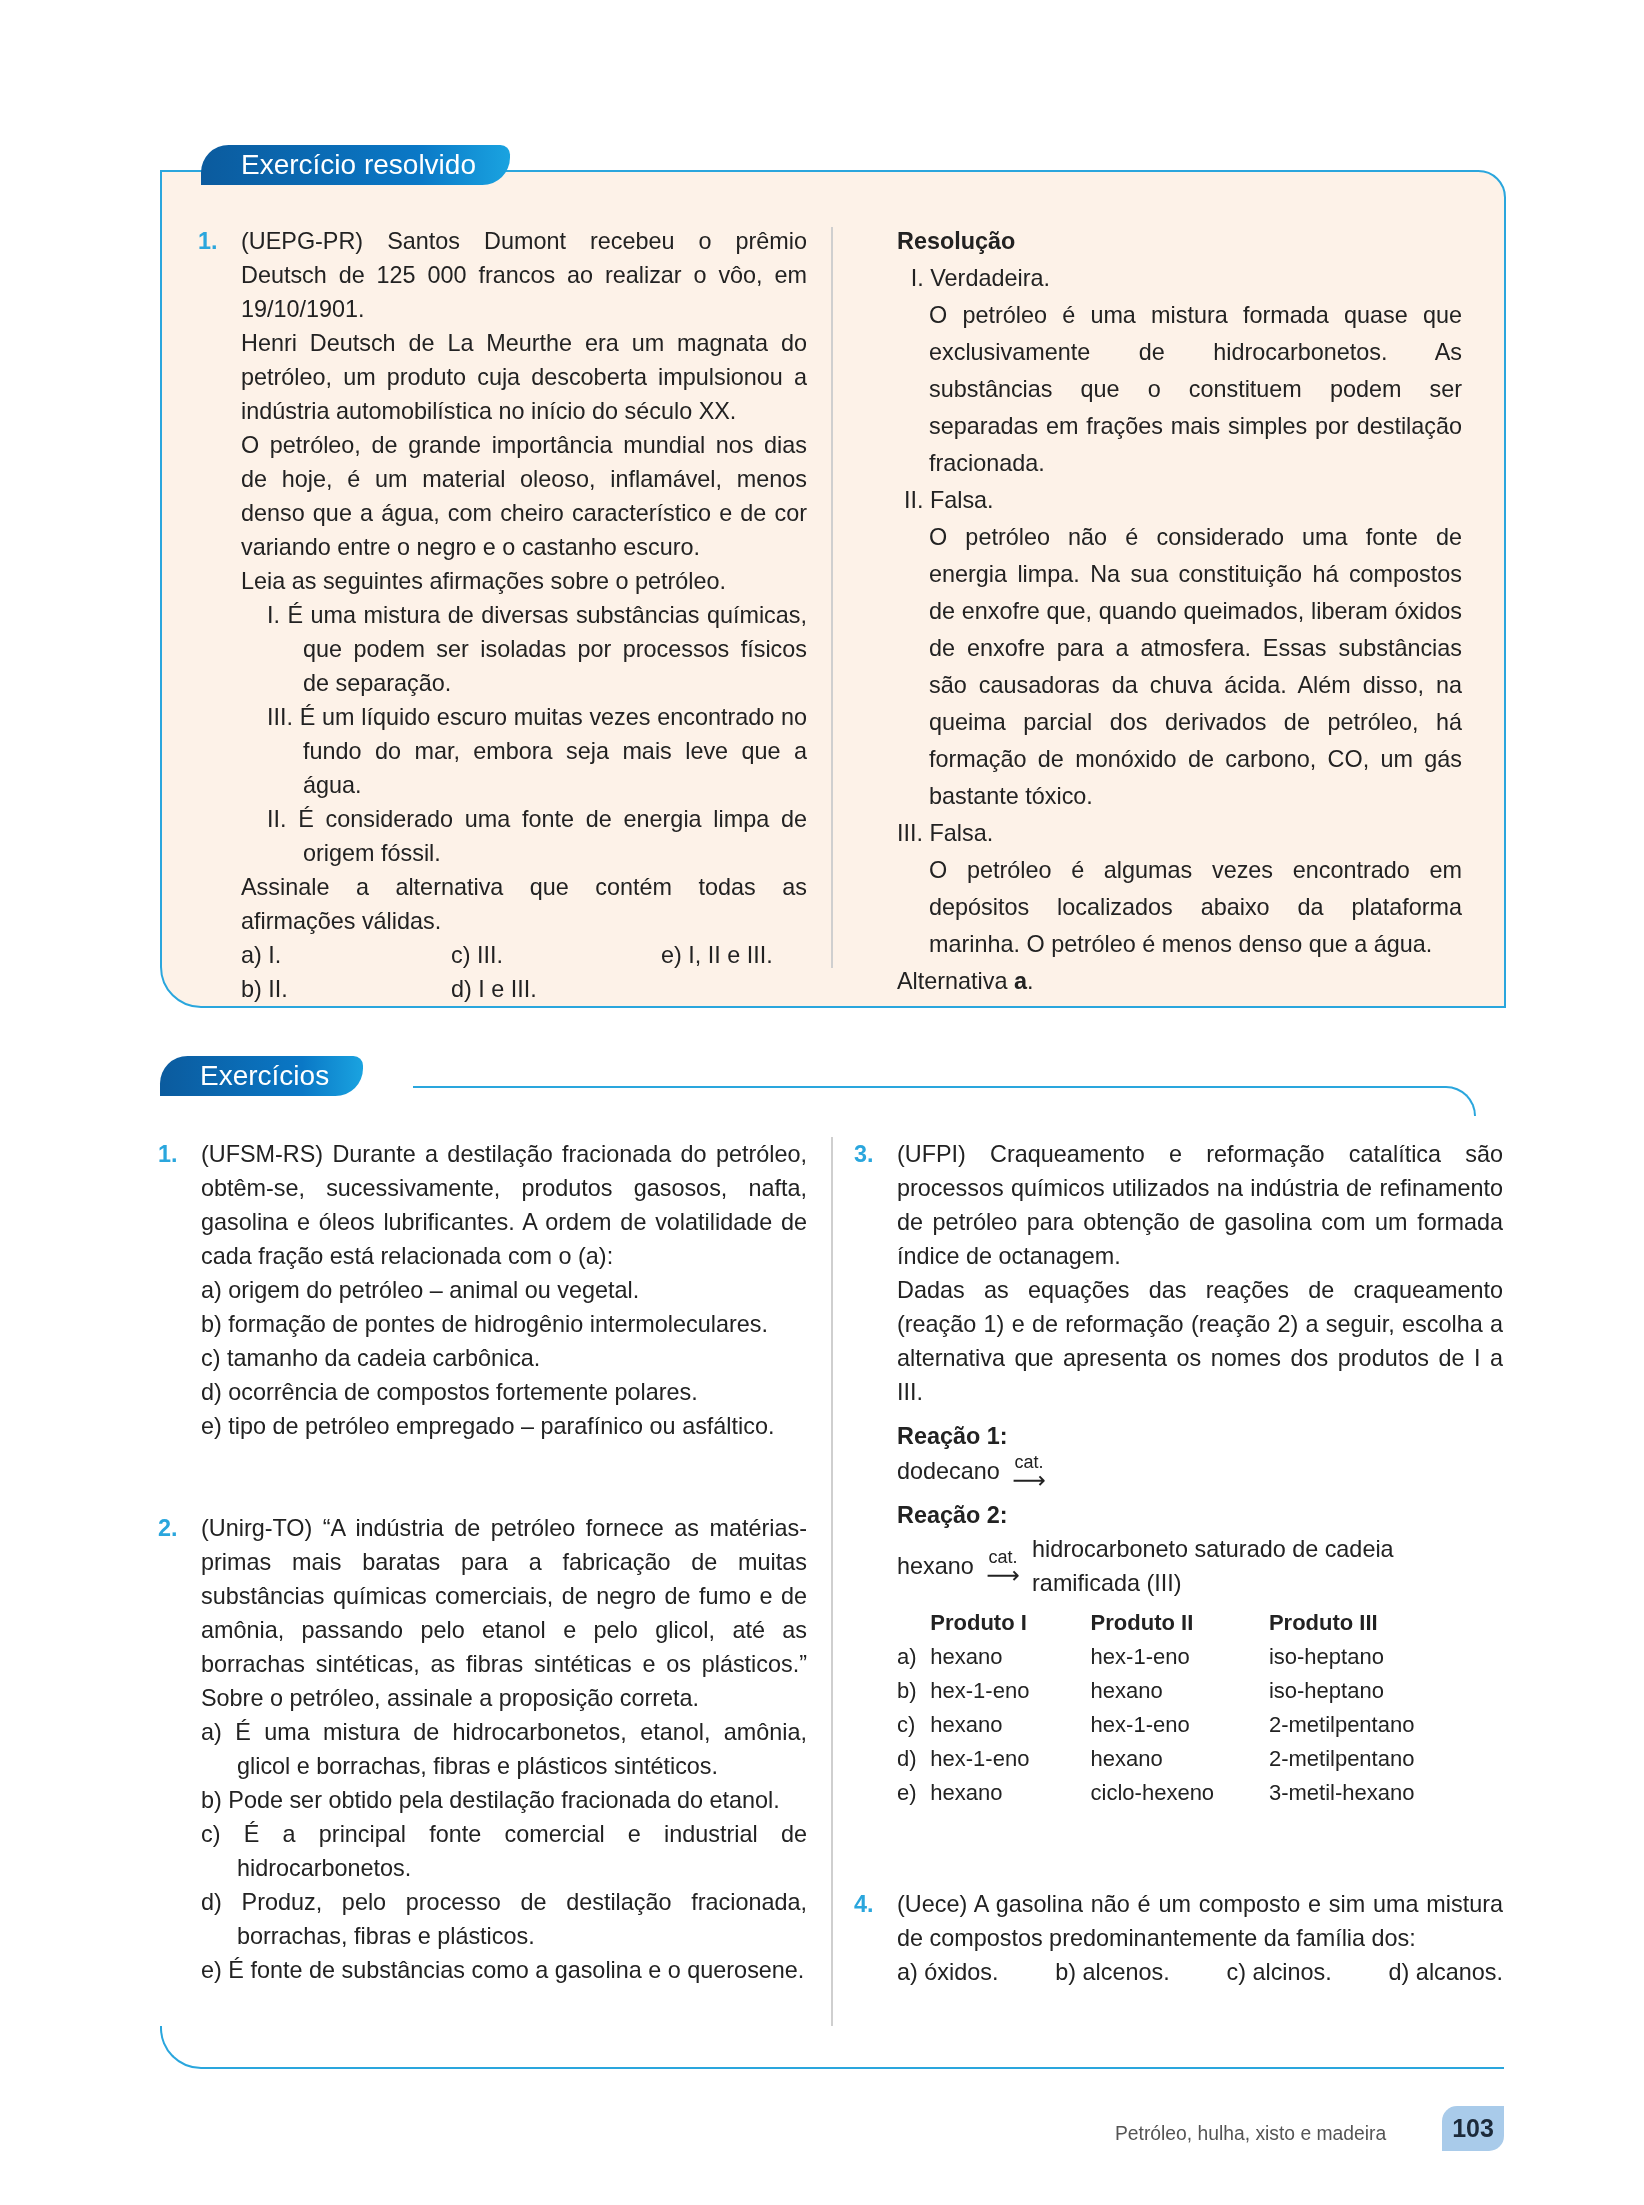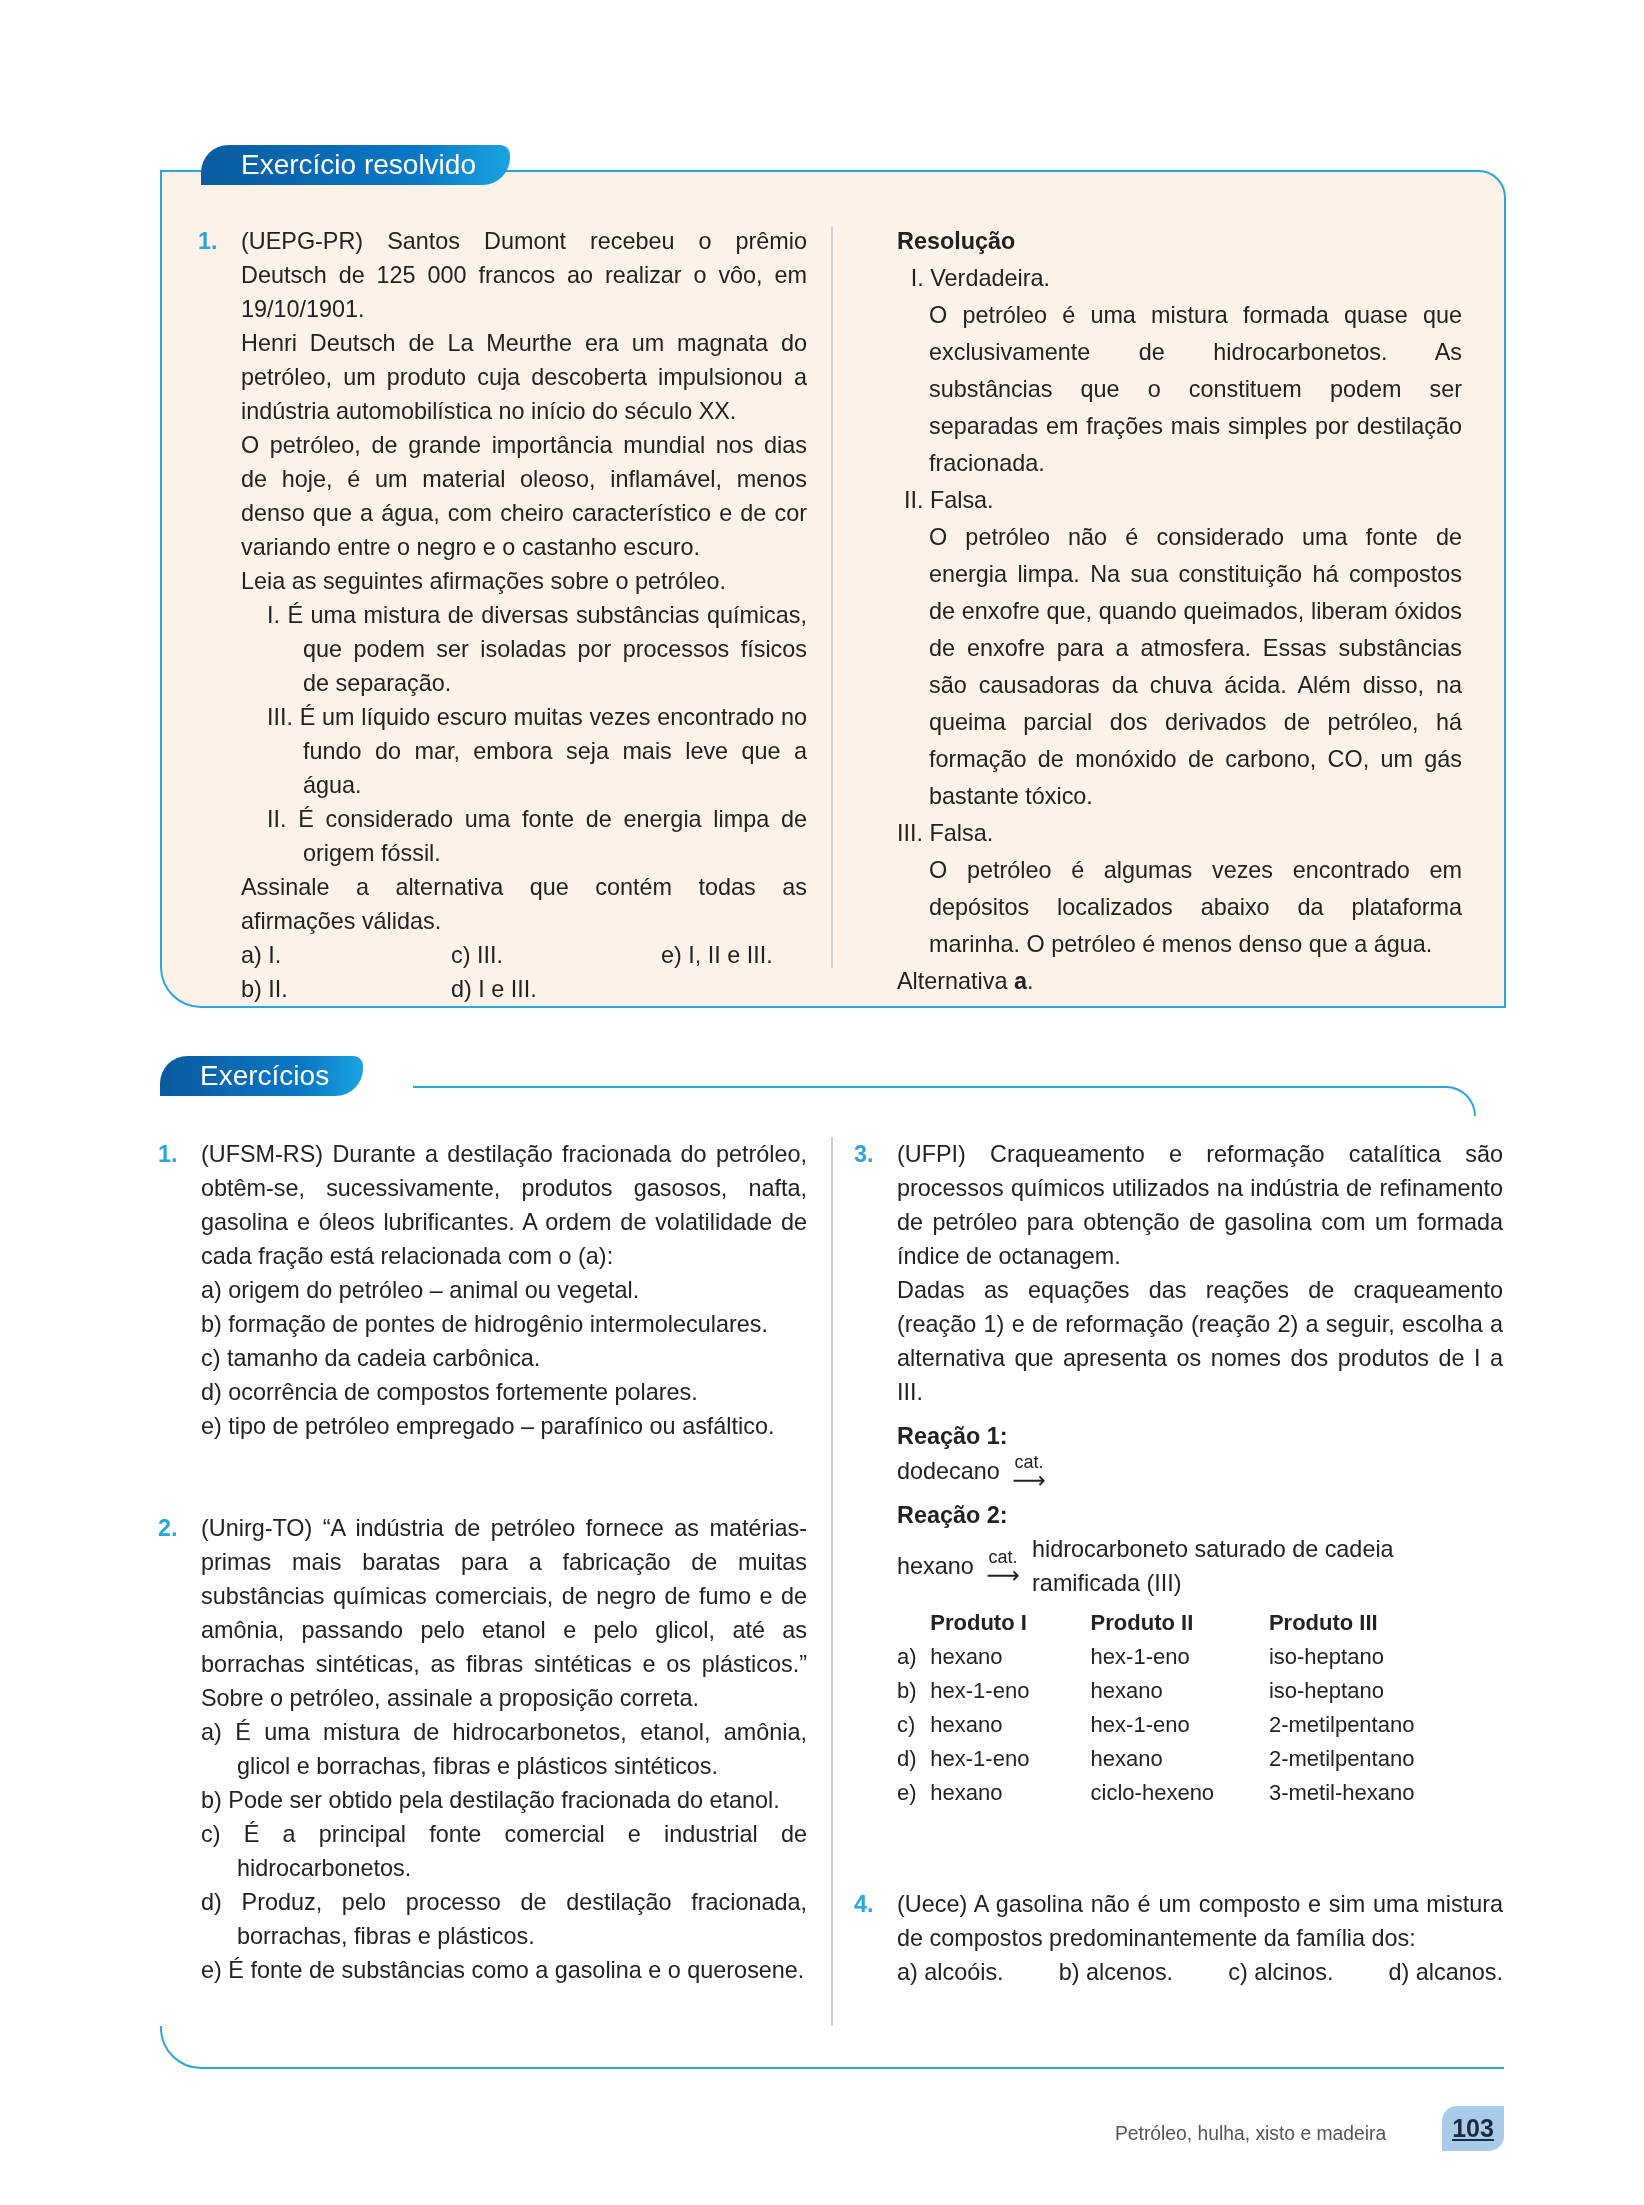--- a/index.html
+++ b/index.html
@@ -148,22 +148,22 @@
           <td>3-metil-hexano</td>
         </tr>
   </tbody>
     </table>
 </div>
 
 <div class="col" style="left:897px;top:1887px;width:606px;">
   <span class="num">4.</span>
   <p>(Uece) A gasolina não é um composto e sim uma mistura de compostos predominantemente da família dos:</p>
   <div class="row" style="justify-content:space-between;">
-    <span>a) alcoóis.</span>
+    <span>a) óxidos.</span>
     <span>b) alcenos.</span>
     <span>c) alcinos.</span>
     <span>d) alcanos.</span>
   </div>
 </div>
 
 <div style="position:absolute;left:1115px;top:2123px;font-size:19.3px;color:#555;">Petróleo, hulha, xisto e madeira</div>
-<div style="position:absolute;left:1442px;top:2106px;width:62px;height:45px;line-height:45px;text-align:center;font-size:25px;font-weight:bold;color:#1c2a3a;background:#a9cbea;border-radius:15px 0 15px 0;text-decoration:underline;">103</div>
+<div style="position:absolute;left:1442px;top:2106px;width:62px;height:45px;line-height:45px;text-align:center;font-size:25px;font-weight:bold;color:#1c2a3a;background:#a9cbea;border-radius:15px 0 15px 0;">103</div>
 
 
 </body></html>

